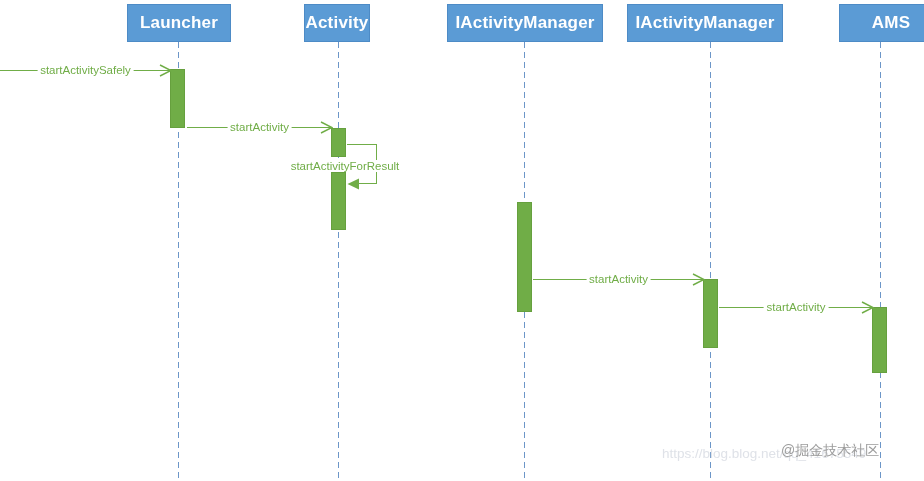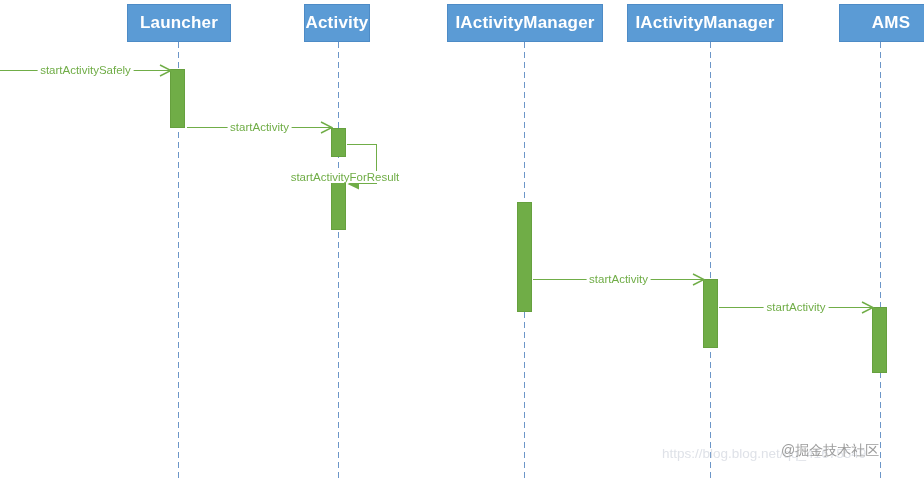--- a/index.html
+++ b/index.html
@@ -132,21 +132,21 @@
     <span class="msg-label">startActivity</span>
   </div>
 
   <div>
     <div class="sline sline-h" style="left:347px;top:144px;width:30px"></div>
     <div class="sline sline-v" style="left:376px;top:144px;height:40px"></div>
     <div class="sline sline-h" style="left:357px;top:183px;width:20px"></div>
     <svg class="self-arrow" style="left:347px;top:178px;position:absolute" viewBox="0 0 12 12">
         <polygon points="12,0.5 12,11.5 0.5,6"></polygon>
       </svg>
-    <span class="self-label" style="left:345px;top:177px">startActivityForResult</span>
+    <span class="self-label" style="left:345px;top:166px">startActivityForResult</span>
   </div>
 
 
   <div class="msg" style="left:533px;top:272px;width:171px">
     <div class="msg-line"></div>
     <svg class="msg-arrow" viewBox="0 0 13 13">
         <path d="M1 1 L12 6.5 L1 12"></path>
       </svg>
     <span class="msg-label">startActivity</span>
   </div>

